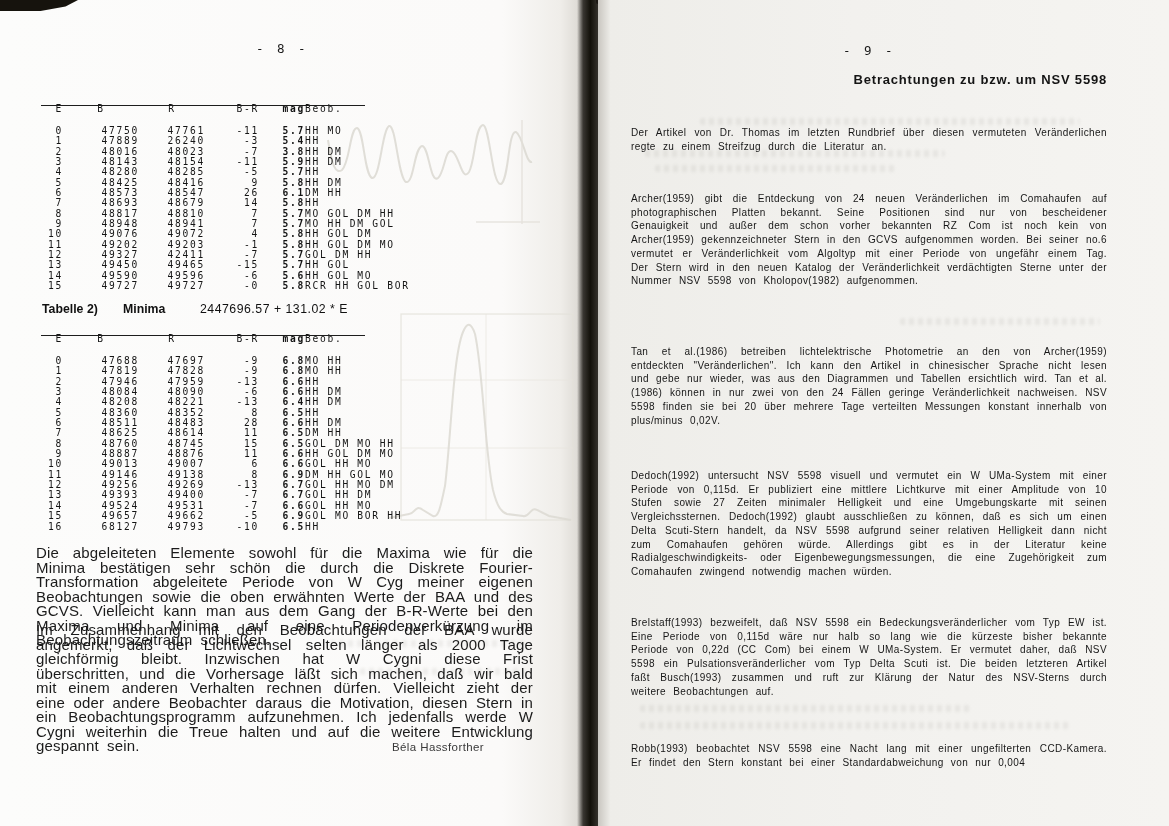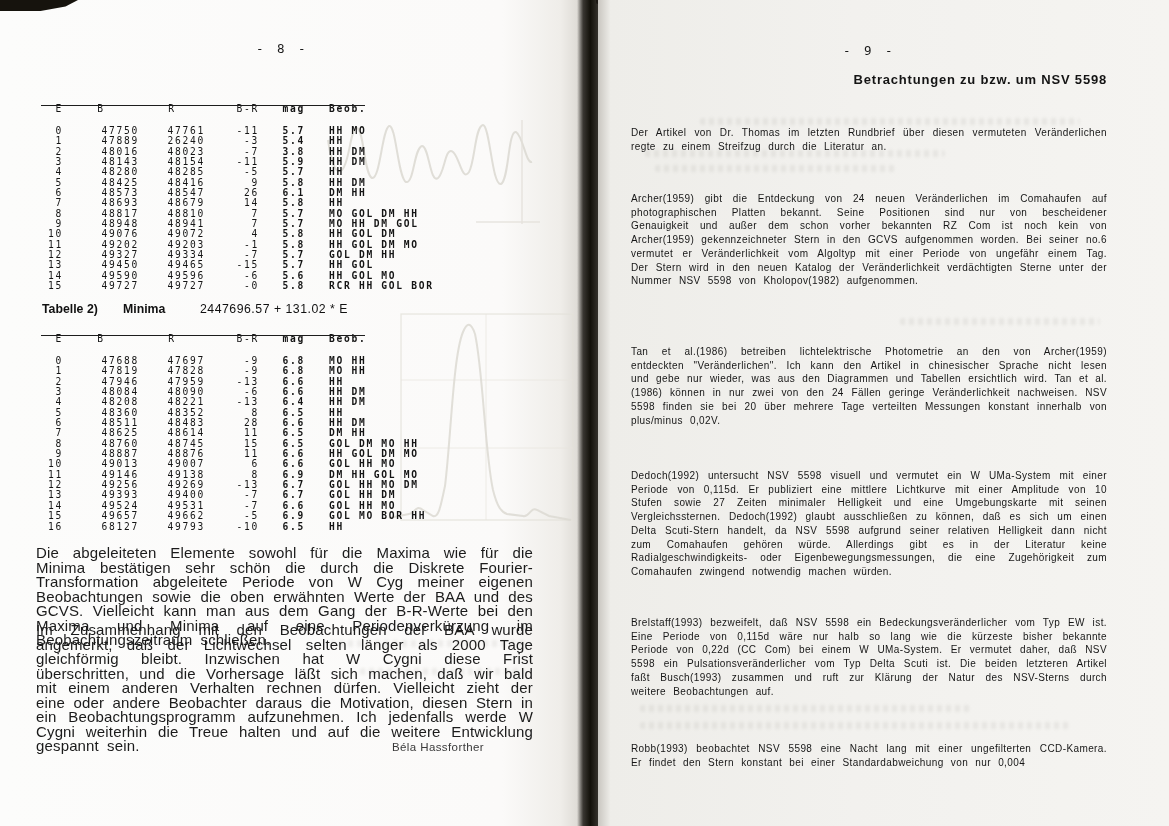--- a/index.html
+++ b/index.html
@@ -39,21 +39,21 @@
   .cap-formula{font-weight:normal;letter-spacing:.5px;}
   
   .mono{font-family:"DejaVu Sans Mono",monospace;font-size:9.6px;letter-spacing:1.7px;color:#141414;}
   .t-block{position:absolute;left:41px;}
   .t-row{display:flex;height:10.35px;line-height:10.4px;white-space:pre;}
   .c0{width:22px;text-align:right;}
   .c1{width:76px;text-align:right;}
   .c2{width:66px;text-align:right;}
   .c3{width:54px;text-align:right;}
   .c4{width:46px;text-align:right;font-weight:bold;}
-  .c5{margin-left:24px;text-align:left;font-weight:bold;}
+  .c5{text-align:left;}
   .t-head .t-row{height:12px;}
   .t-head .c1,.t-head .c2{text-align:center;}
   .rule{position:absolute;left:41px;width:324px;border-bottom:1.6px solid #1d1d1d;}
   
   .lp{position:absolute;left:36px;width:497px;font-size:15px;line-height:14.55px;
       text-align:justify;letter-spacing:.15px;word-spacing:3.8px;color:#1b1b1b;}
   .rp{position:absolute;left:631px;width:476px;font-size:10px;line-height:13.7px;
       text-align:justify;letter-spacing:.4px;word-spacing:4px;color:#161616;}
   .r-title{position:absolute;left:631px;width:476px;top:72px;text-align:right;
       font-size:13px;font-weight:bold;letter-spacing:.8px;color:#141414;}
@@ -99,21 +99,21 @@
       <div class="t-row"><span class="c0">2</span><span class="c1">48016</span><span class="c2">48023</span><span class="c3">-7</span><span class="c4">3.8</span><span class="c5">HH DM</span></div>
       <div class="t-row"><span class="c0">3</span><span class="c1">48143</span><span class="c2">48154</span><span class="c3">-11</span><span class="c4">5.9</span><span class="c5">HH DM</span></div>
       <div class="t-row"><span class="c0">4</span><span class="c1">48280</span><span class="c2">48285</span><span class="c3">-5</span><span class="c4">5.7</span><span class="c5">HH</span></div>
       <div class="t-row"><span class="c0">5</span><span class="c1">48425</span><span class="c2">48416</span><span class="c3">9</span><span class="c4">5.8</span><span class="c5">HH DM</span></div>
       <div class="t-row"><span class="c0">6</span><span class="c1">48573</span><span class="c2">48547</span><span class="c3">26</span><span class="c4">6.1</span><span class="c5">DM HH</span></div>
       <div class="t-row"><span class="c0">7</span><span class="c1">48693</span><span class="c2">48679</span><span class="c3">14</span><span class="c4">5.8</span><span class="c5">HH</span></div>
       <div class="t-row"><span class="c0">8</span><span class="c1">48817</span><span class="c2">48810</span><span class="c3">7</span><span class="c4">5.7</span><span class="c5">MO GOL DM HH</span></div>
       <div class="t-row"><span class="c0">9</span><span class="c1">48948</span><span class="c2">48941</span><span class="c3">7</span><span class="c4">5.7</span><span class="c5">MO HH DM GOL</span></div>
       <div class="t-row"><span class="c0">10</span><span class="c1">49076</span><span class="c2">49072</span><span class="c3">4</span><span class="c4">5.8</span><span class="c5">HH GOL DM</span></div>
       <div class="t-row"><span class="c0">11</span><span class="c1">49202</span><span class="c2">49203</span><span class="c3">-1</span><span class="c4">5.8</span><span class="c5">HH GOL DM MO</span></div>
-      <div class="t-row"><span class="c0">12</span><span class="c1">49327</span><span class="c2">49334</span><span class="c3">-7</span><span class="c4">5.7</span><span class="c5">GOL DM HH</span></div>
+      <div class="t-row"><span class="c0">12</span><span class="c1">49327</span><span class="c2">42411</span><span class="c3">-7</span><span class="c4">5.7</span><span class="c5">GOL DM HH</span></div>
       <div class="t-row"><span class="c0">13</span><span class="c1">49450</span><span class="c2">49465</span><span class="c3">-15</span><span class="c4">5.7</span><span class="c5">HH GOL</span></div>
       <div class="t-row"><span class="c0">14</span><span class="c1">49590</span><span class="c2">49596</span><span class="c3">-6</span><span class="c4">5.6</span><span class="c5">HH GOL MO</span></div>
       <div class="t-row"><span class="c0">15</span><span class="c1">49727</span><span class="c2">49727</span><span class="c3">-0</span><span class="c4">5.8</span><span class="c5">RCR HH GOL BOR</span></div>
     </div>
 
   <div class="tab-caption" style="top:302px;">
     <span class="cap-label">Tabelle 2)</span>
     <span class="cap-type">Minima</span>
     <span class="cap-formula">2447696.57  +  131.02 * E</span>
   </div>

